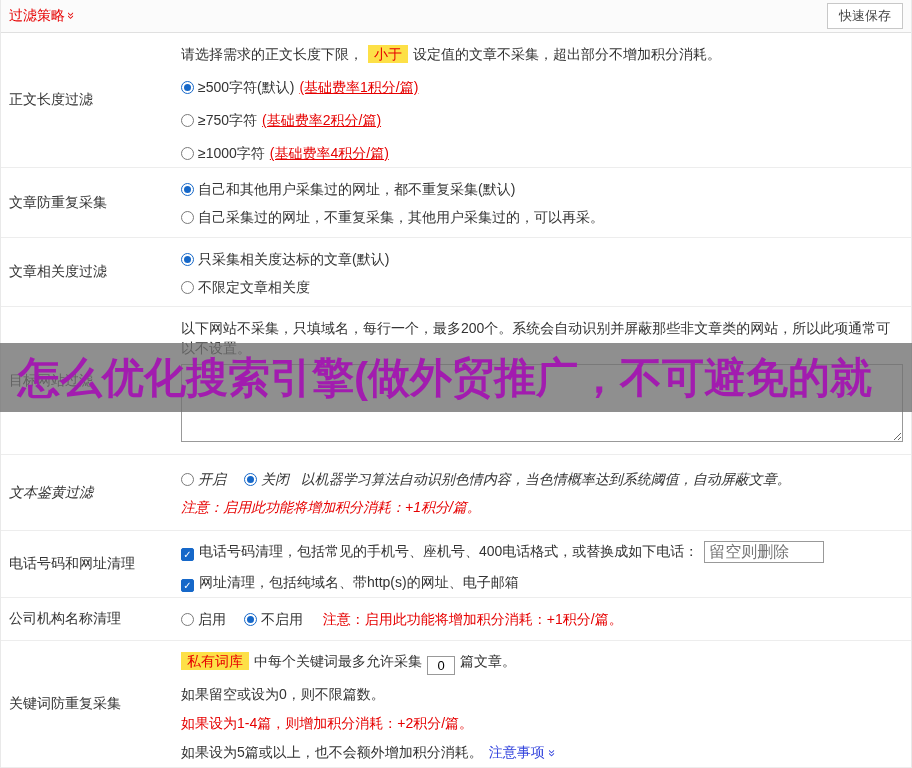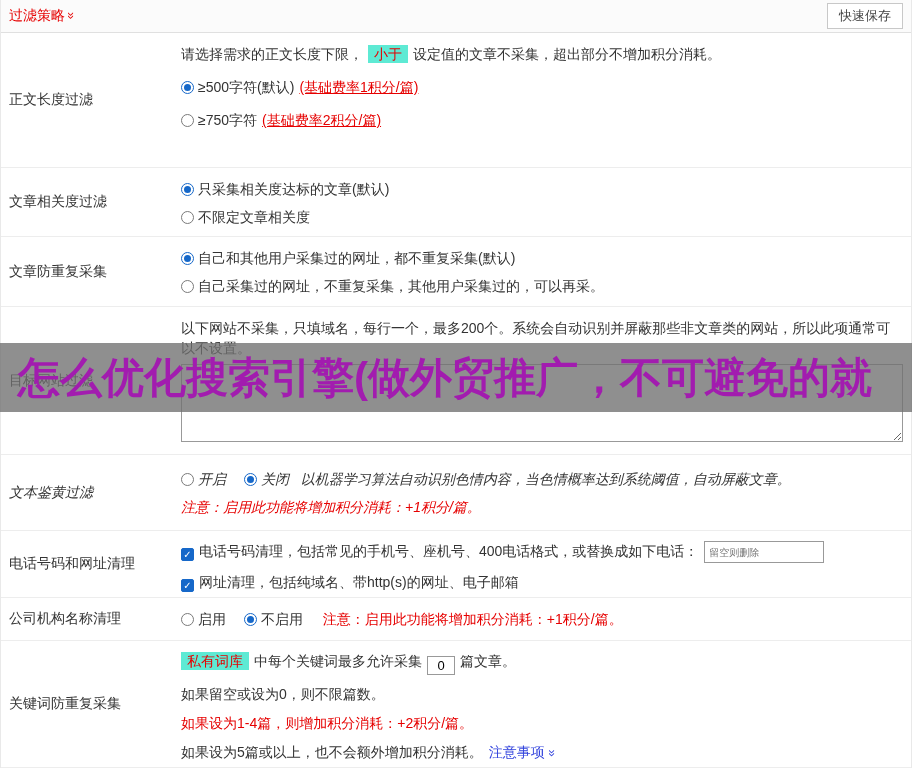--- a/index.html
+++ b/index.html
@@ -67,35 +67,35 @@
   .checkbox {
     display: inline-block; width: 13px; height: 13px;
     background: #1668c9; border: 1px solid #1668c9; border-radius: 2px;
     vertical-align: -2px; margin-right: 5px;
     color: #fff; font-size: 10px; line-height: 12px; text-align: center;
   }
   .checkbox::after { content: "✓"; }
 
   .red { color: #e60000; }
   .fee { color: #e60000; text-decoration: underline; margin-left: 5px; cursor: pointer; }
-  .tag { background: #5eead4; color: #e60000; padding: 1px 6px; margin: 0 5px; }
+  .tag { background: #fde047; color: #e60000; padding: 1px 6px; margin: 0 5px; }
   .blue-link { color: #3344dd; cursor: pointer; margin-left: 6px; }
 
   .gap14 { margin-left: 14px; }
   .gap8  { margin-left: 8px; text-align: center; }
   .gap16 { margin-left: 16px; }
 
   .site-textarea {
     width: 722px; height: 78px; margin-top: 6px;
     border: 1px solid #999; resize: both;
     font-family: inherit; font-size: 13px;
   }
   .phone-input {
     width: 120px; height: 22px; border: 1px solid #999;
-    font-family: inherit; font-size: 10px; padding: 0 4px;
+    font-family: inherit; font-size: 16px; padding: 0 4px;
     margin-left: 6px; vertical-align: middle;
   }
   .num-input {
     width: 28px; height: 19px; border: 1px solid #999;
     text-align: center; font-family: inherit; font-size: 13px;
     margin: 0 5px; vertical-align: -4px;
   }
 
   
   .overlay {
@@ -127,43 +127,46 @@
     <div class="row-content">
       <div class="line">
         <span>请选择需求的正文长度下限，</span><span class="tag">小于</span><span>设定值的文章不采集，超出部分不增加积分消耗。</span>
       </div>
       <div class="opt">
         <span class="radio checked"></span><span>≥500字符(默认)</span><span class="fee">(基础费率1积分/篇)</span>
       </div>
       <div class="opt">
         <span class="radio"></span><span>≥750字符</span><span class="fee">(基础费率2积分/篇)</span>
       </div>
+      <div class="opt">
+        <span class="radio"></span><span>≥1000字符</span><span class="fee">(基础费率4积分/篇)</span>
+      </div>
+    </div>
+  </div>
+
+  <div class="row r3">
+    <div class="row-label">文章防重复采集</div>
+    <div class="row-content">
+      <div class="line">
+        <span class="radio checked"></span><span>自己和其他用户采集过的网址，都不重复采集(默认)</span>
+      </div>
+      <div class="opt tight">
+        <span class="radio"></span><span>自己采集过的网址，不重复采集，其他用户采集过的，可以再采。</span>
+      </div>
     </div>
   </div>
 
   <div class="row r2">
     <div class="row-label">文章相关度过滤</div>
     <div class="row-content">
       <div class="line">
         <span class="radio checked"></span><span>只采集相关度达标的文章(默认)</span>
       </div>
       <div class="opt tight">
         <span class="radio"></span><span>不限定文章相关度</span>
-      </div>
-    </div>
-  </div>
-
-  <div class="row r3">
-    <div class="row-label">文章防重复采集</div>
-    <div class="row-content">
-      <div class="line">
-        <span class="radio checked"></span><span>自己和其他用户采集过的网址，都不重复采集(默认)</span>
-      </div>
-      <div class="opt tight">
-        <span class="radio"></span><span>自己采集过的网址，不重复采集，其他用户采集过的，可以再采。</span>
       </div>
     </div>
   </div>
 
   <div class="row r4">
     <div class="row-label">目标网站过滤</div>
     <div class="row-content">
       <div class="line">以下网站不采集，只填域名，每行一个，最多200个。系统会自动识别并屏蔽那些非文章类的网站，所以此项通常可以不设置。</div>
       <textarea class="site-textarea" value="" style=""></textarea>
     </div>

